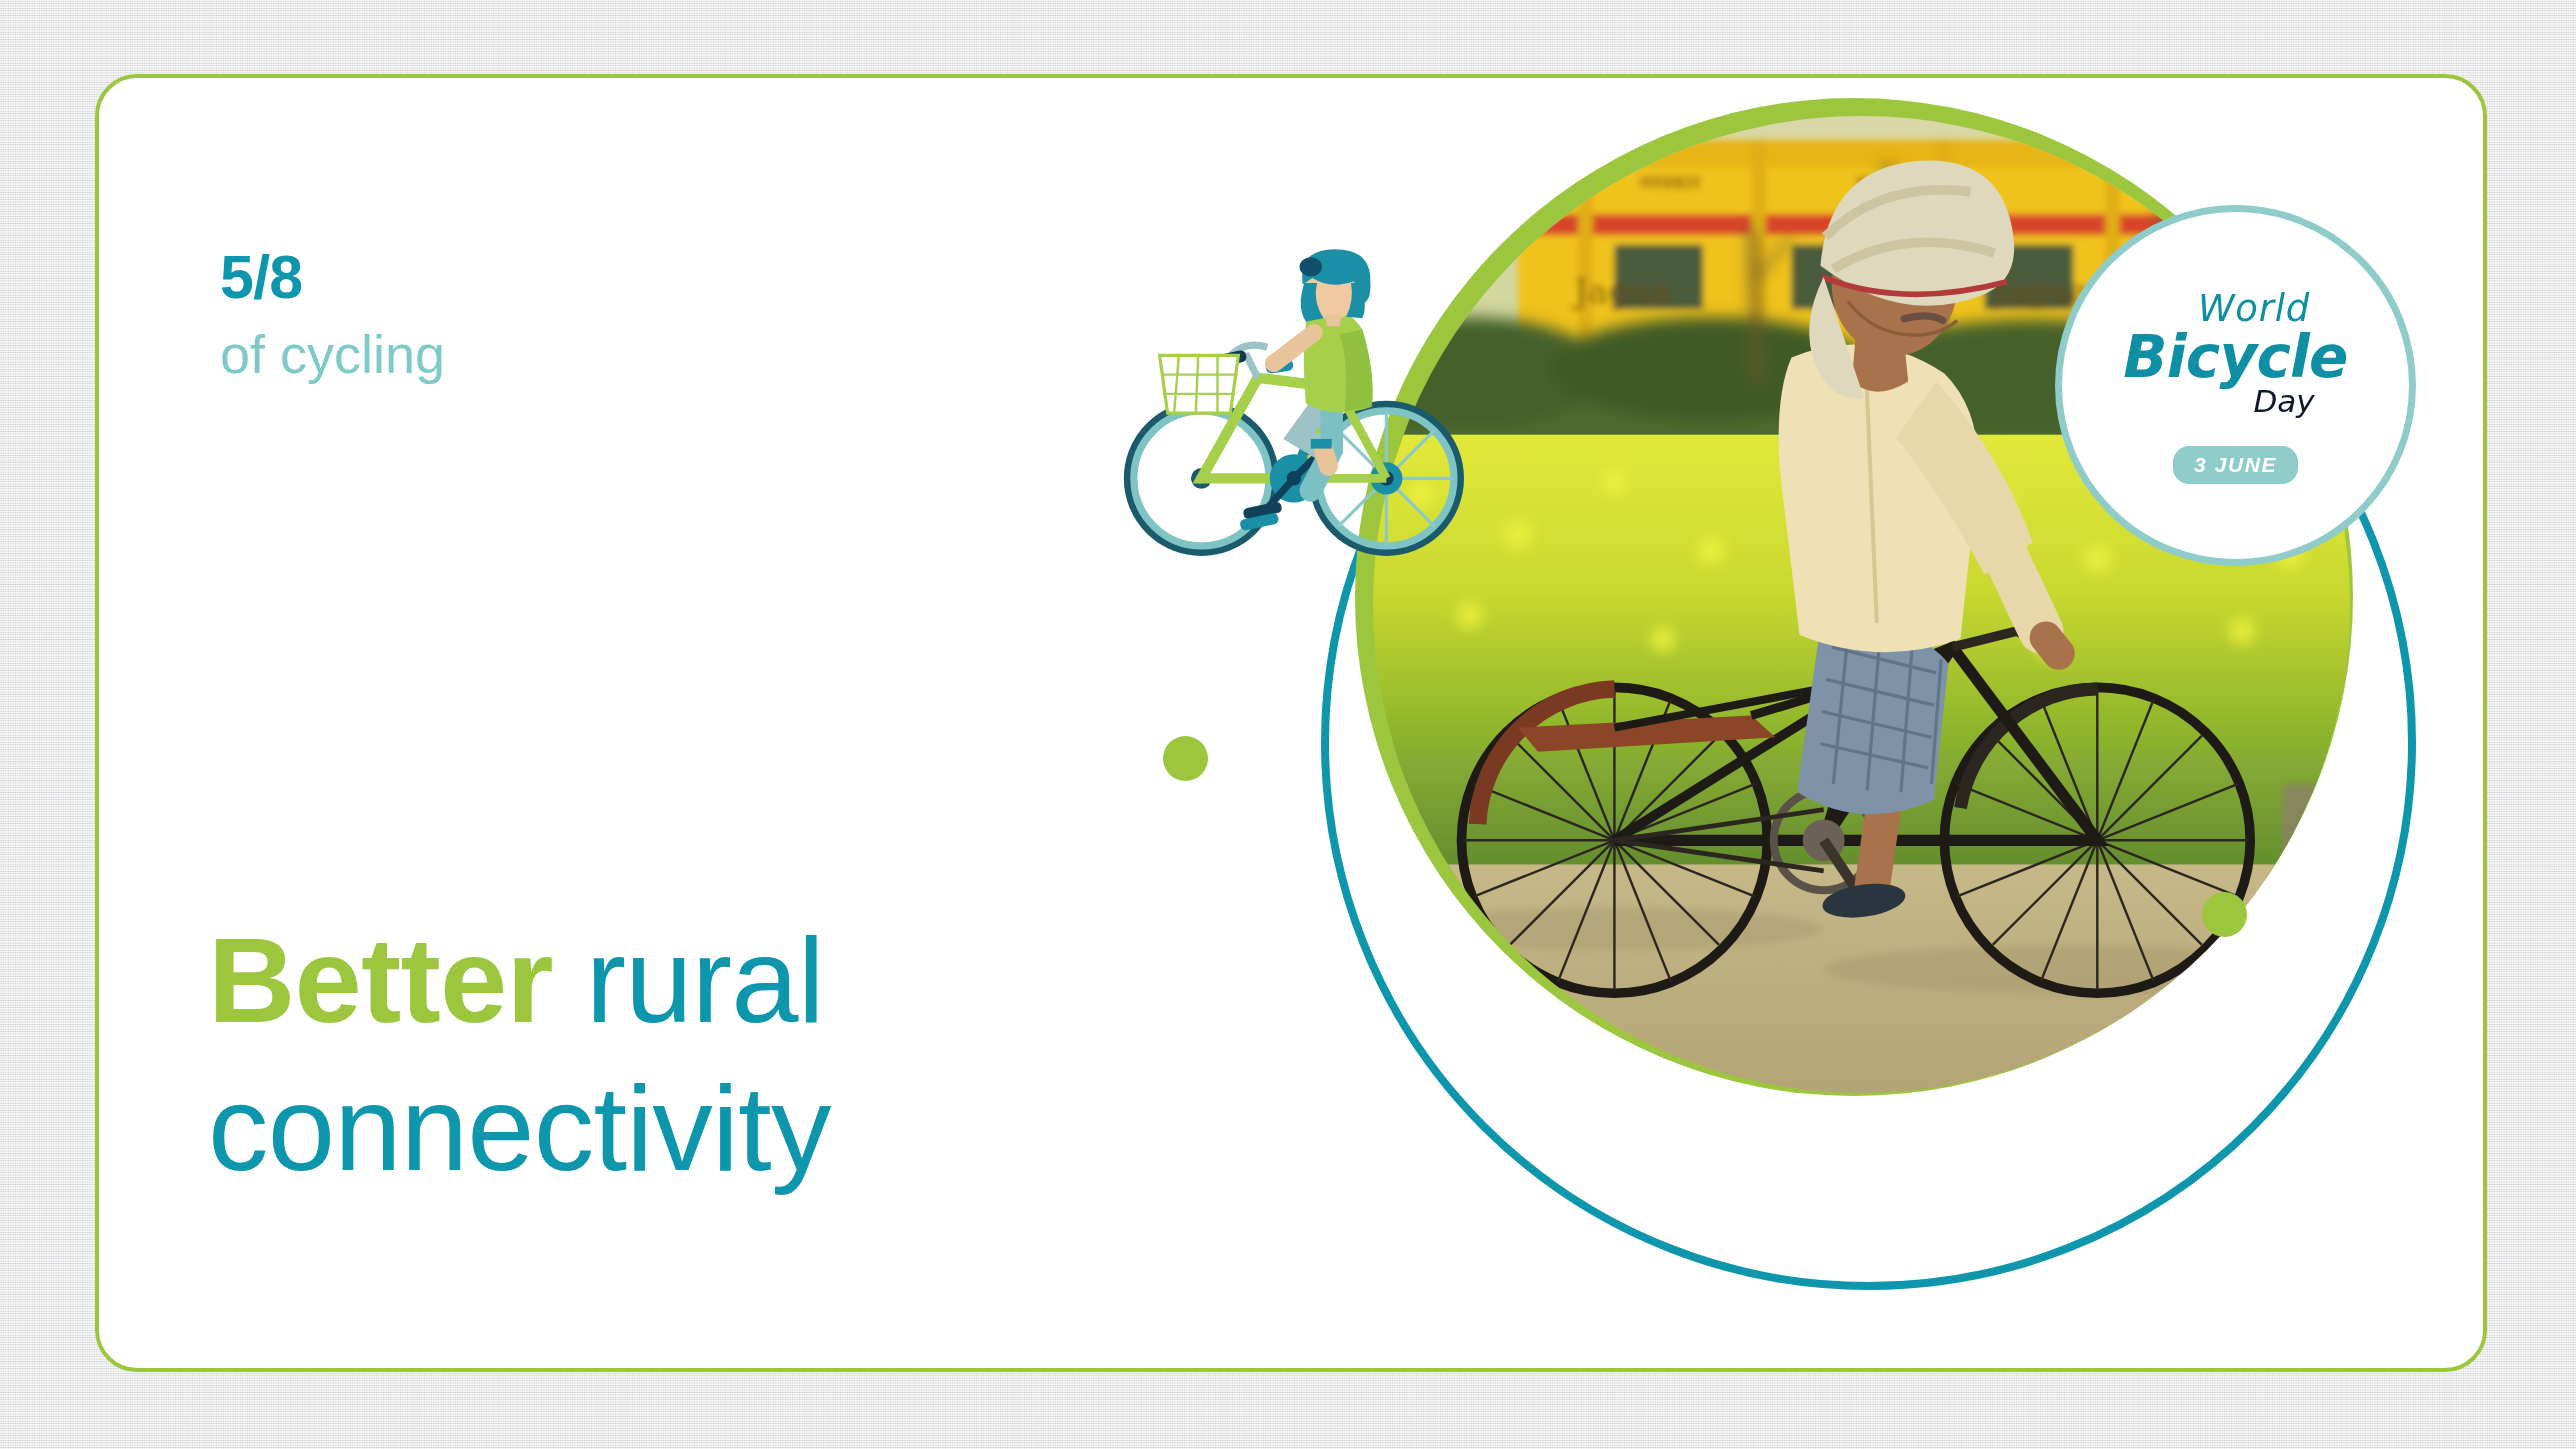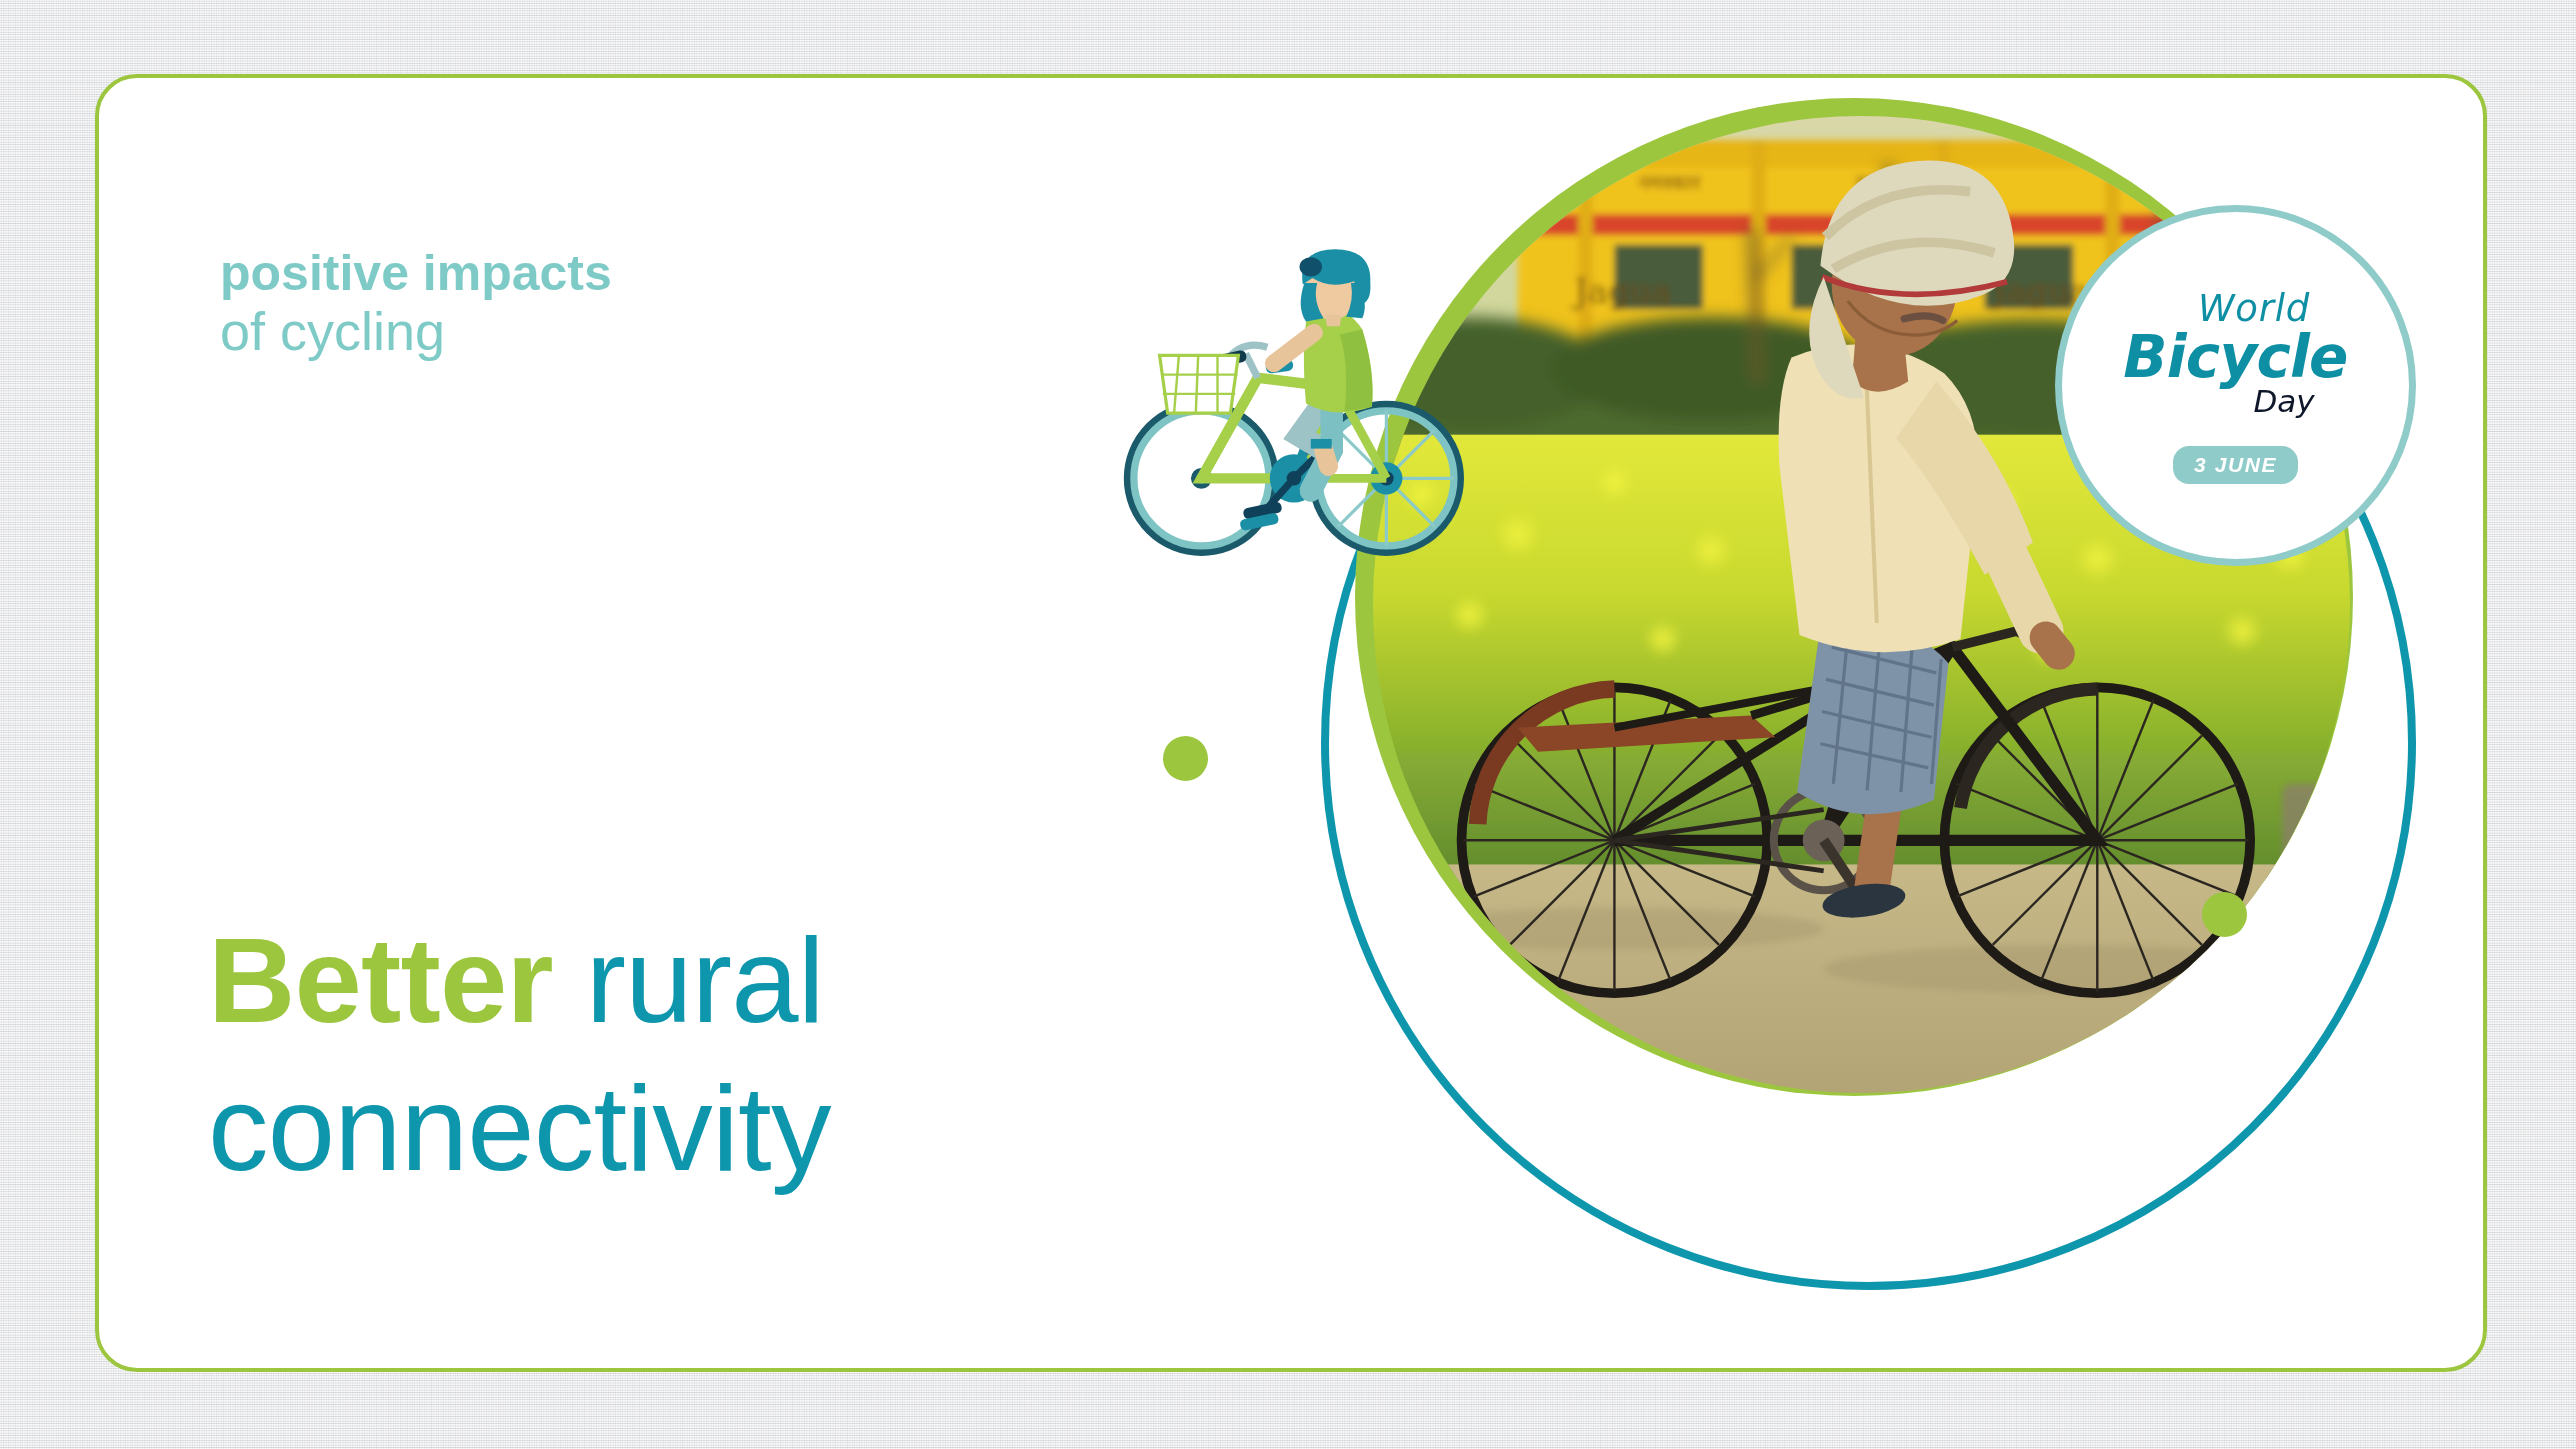--- a/index.html
+++ b/index.html
@@ -138,21 +138,21 @@
   }
 </style>
 </head>
 <body>
 
 <div id="bg-texture"></div>
 
 <div id="slide-card">
 
   <div id="text-column">
-    <div id="eyebrow-line1">positive impacts</div>
+    <div id="eyebrow-count">5/8</div>
     <div id="eyebrow-line2">of cycling</div>
   </div>
 
   <h1 id="headline"><span class="hl-green">Better</span><span> rural connectivity</span></h1>
 
   <div id="visual-group">
 
     <div id="teal-ring"></div>
 
     <div id="photo-ring"></div>

